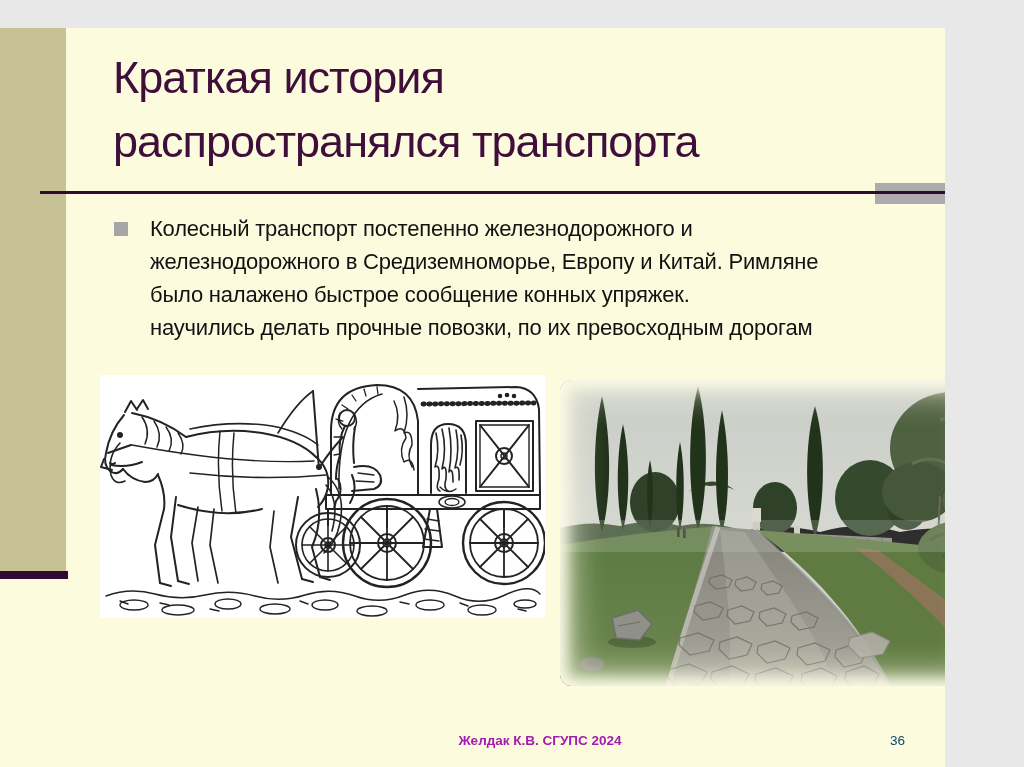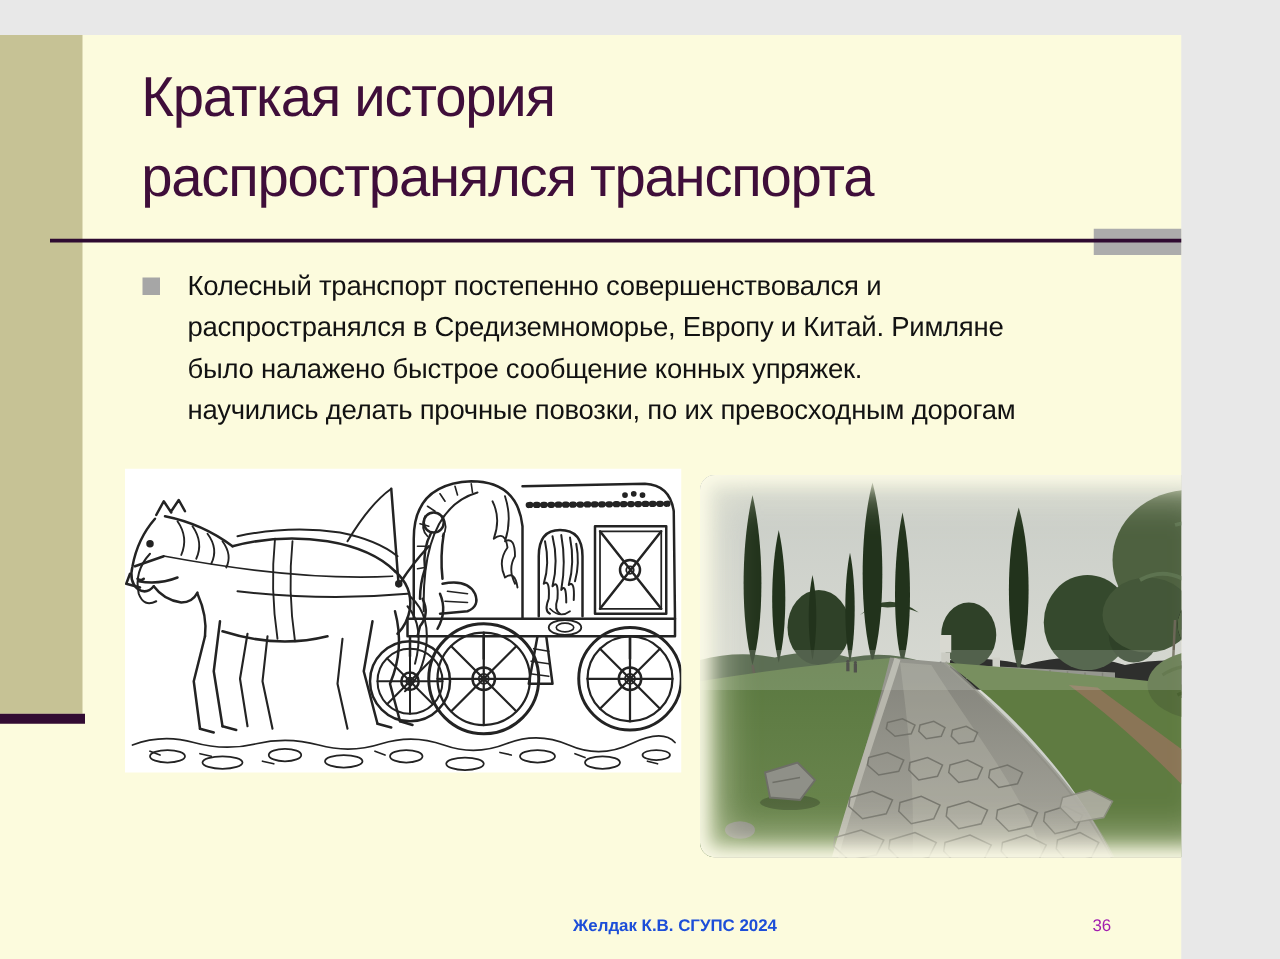--- a/index.html
+++ b/index.html
@@ -33,46 +33,46 @@
     border-radius:12px;overflow:hidden;background:#cdd0ca;
   }
   .road-figure svg{display:block;width:100%;height:100%;}
   .road-vignette{
     position:absolute;left:0;top:0;right:0;bottom:0;border-radius:12px;
     box-shadow:inset 0 0 14px 7px #fcfbe8, inset 0 0 30px 16px rgba(252,251,226,0.55);
     pointer-events:none;
   }
   .footer-text{
     position:absolute;left:56px;top:705px;width:968px;text-align:center;
-    font-size:13.5px;font-weight:bold;color:#1d4ed8;
+    font-size:13.5px;font-weight:bold;color:#a21caf;
   }
   .page-number{
-    position:absolute;right:56px;top:705px;
-    font-size:13.5px;color:#a21caf;
+    position:absolute;right:40px;top:705px;
+    font-size:13.5px;color:#0c4a6e;
   }
   .bottom-fade{position:absolute;left:0;right:0;bottom:0;height:9px;
     background:linear-gradient(#fcfbdd,#fffef3);}
 </style>
 </head>
 <body>
 
 <div class="slide">
 
   <div class="sidebar-band"></div>
   <div class="sidebar-accent"></div>
 
   <h1 class="slide-title"><span>Краткая история</span><br><span>распространялся транспорта</span></h1>
 
   <div class="rule-gray"></div>
   <div class="rule-line"></div>
 
   <div class="bullet-square"></div>
   <div class="body-text">
-    <div>Колесный транспорт постепенно совершенствовался и</div>
-    <div>распространялся в Средиземноморье, Европу и Китай. Римляне</div>
+    <div>Колесный транспорт постепенно железнодорожного и</div>
+    <div>железнодорожного в Средиземноморье, Европу и Китай. Римляне</div>
     <div>было налажено быстрое сообщение конных упряжек.</div>
     <div>научились делать прочные повозки, по их превосходным дорогам</div>
   </div>
 
   <div class="carriage-figure">
     <svg viewBox="0 0 445 243">
       <g fill="none" stroke="#232323" stroke-width="2" stroke-linecap="round" stroke-linejoin="round">
 
         <g stroke-width="1.4">
           <path d="M6 221 Q30 212 55 219 T105 220 T155 221 T205 220 T255 221 T305 220 T355 221 T405 220 T440 219"></path>

